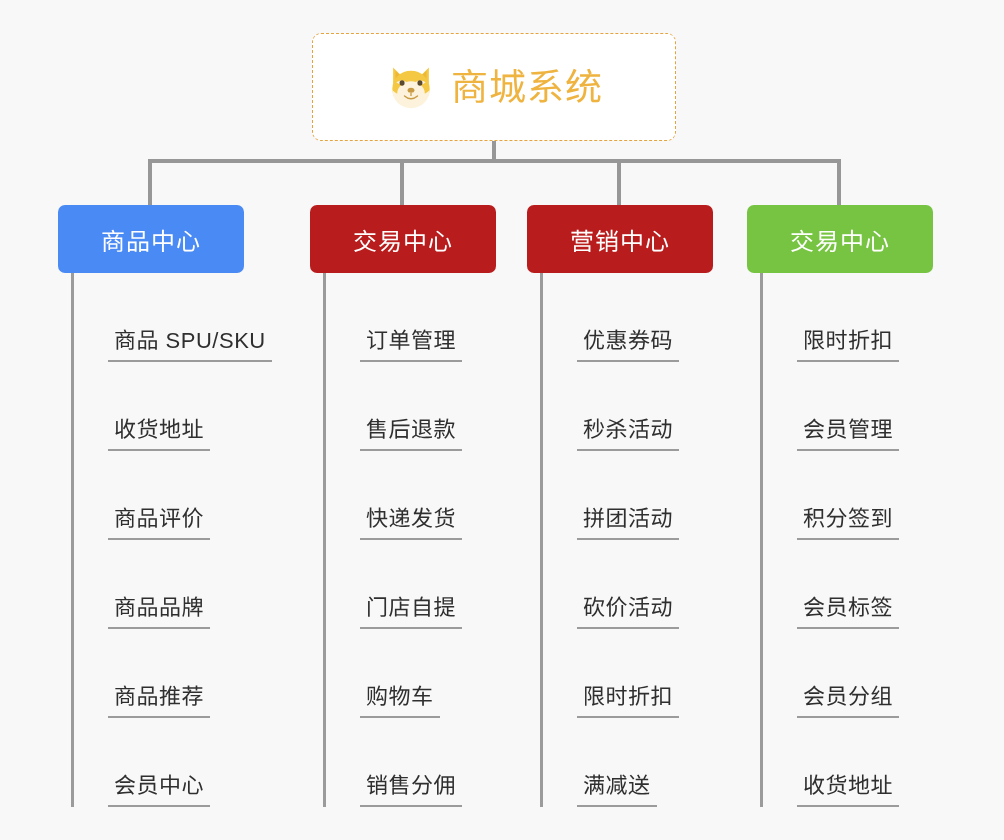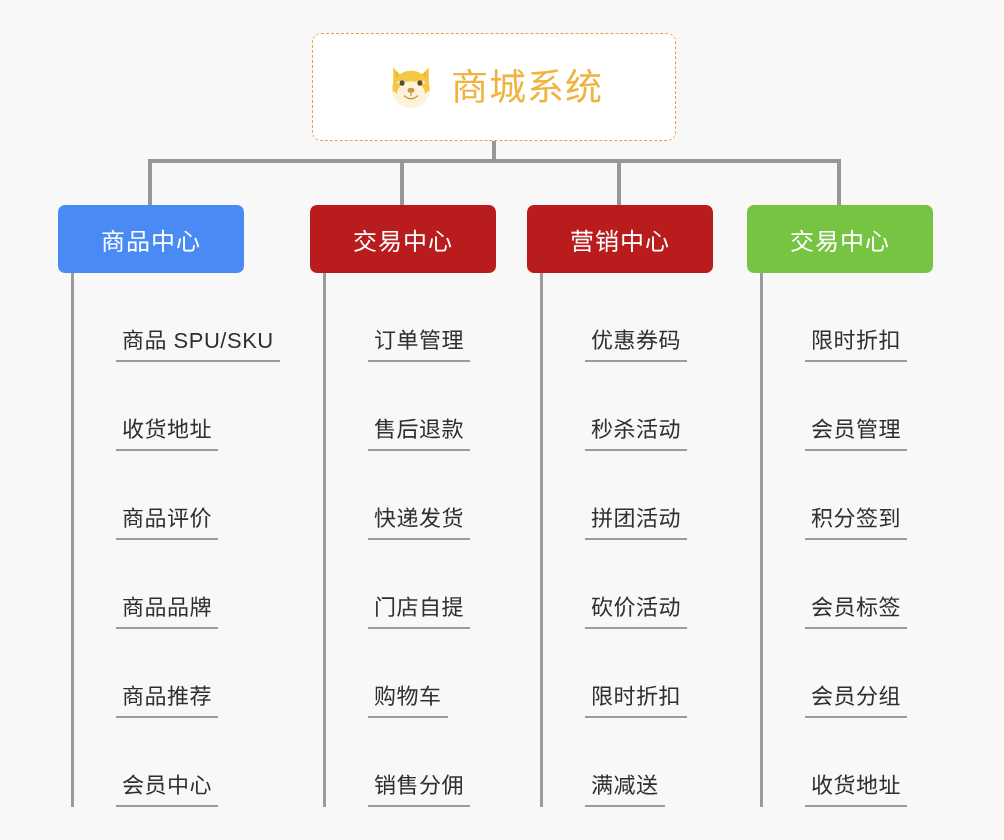--- a/index.html
+++ b/index.html
@@ -104,21 +104,21 @@
   }
   .column.c1 .cat-box { width: 186px; }
   .column.c2 .cat-box { width: 186px; }
   .column.c3 .cat-box { width: 186px; }
   .column.c4 .cat-box { width: 186px; }
 
   
   .leaf-stack {
     position: relative;
     margin-left: 13px;
-    padding-left: 8px;
+    padding-left: 0;
     border-left: 3px solid #9b9b9b;
   }
   .leaf-item {
     height: 89px;
     display: flex;
     align-items: flex-end;
     box-sizing: border-box;
   }
   .leaf-label {
     display: inline-block;

